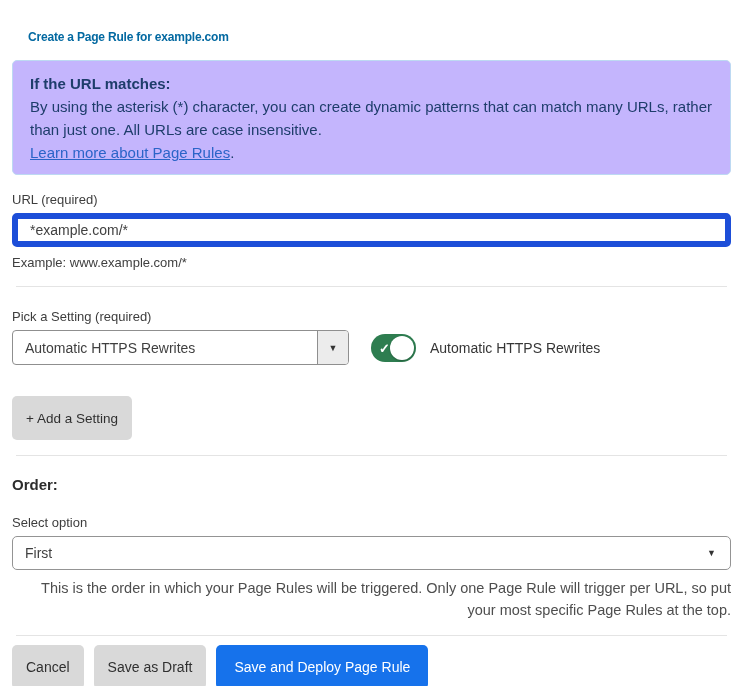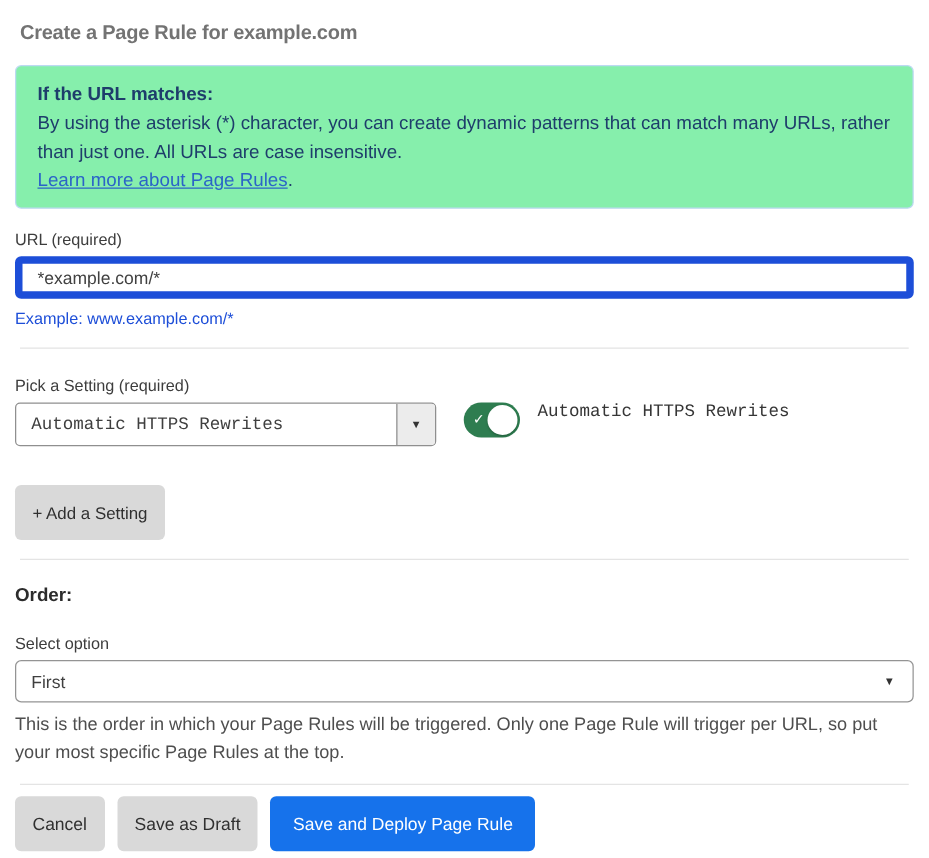--- a/index.html
+++ b/index.html
@@ -4,55 +4,55 @@
 <style>
   html, body { margin:0; padding:0; background:#ffffff; }
   body {
     width:743px; height:686px;
     font-family:"Liberation Sans", sans-serif;
     color:#333; overflow:hidden;
   }
   .page { padding:14px 12px 0 12px; box-sizing:border-box; }
 
   .title {
-    margin:4px; font-size:16px; font-weight:700; color:#737373; letter-spacing:-0.2px;
+    margin:16px; font-size:12px; font-weight:700; color:#0369a1; letter-spacing:-0.2px;
   }
 
   .info-box {
     margin-top:16px;
-    background:#86efac;
+    background:#c4b5fd;
     border:1px solid #bdd9f2;
     border-radius:5px;
     padding:11px 17px 10px 17px;
     color:#1e3d6b;
     font-size:15px;
     line-height:23px;
   }
   .info-heading { margin:0; font-weight:700; }
   .info-body { margin:0; }
   .info-link-line { margin:0; }
   .info-link { color:#2b64c8; text-decoration:underline; cursor:pointer; }
 
   .field-label { display:block; margin-top:17px; font-size:13px; color:#3d3d3d; }
   .mt22 { margin-top:22px; }
 
   .text-input {
     box-sizing:border-box; display:block; width:100%; height:34px; margin-top:6px;
     border:6px solid #1d4ed8; border-radius:5px; padding:0 12px;
     font-size:14px; color:#414141; font-family:inherit; background:#fff; outline:none;
   }
-  .helper { margin:8px 0 0 0; font-size:13px; color:#1d4ed8; }
+  .helper { margin:8px 0 0 0; font-size:13px; color:#404040; }
 
   .divider { border:none; border-top:1px solid #e4e4e4; margin:16px 4px 0 4px; height:0; }
   .d2 { margin-top:15px; }
   .d3 { margin-top:14px; }
 
   .section-heading { margin:20px 0 0 0; font-size:15px; font-weight:700; color:#2c2c2c; }
 
-  .picker-row { margin-top:6px; display:flex; align-items:flex-start;font-family:Liberation Mono, monospace; }
+  .picker-row { margin-top:6px; display:flex; align-items:center; }
   .setting-select {
     width:337px; height:35px; box-sizing:border-box; flex-shrink:0;
     border:1px solid #8f8f8f; border-radius:4px; background:#fff;
     display:flex; align-items:stretch; overflow:hidden; cursor:pointer;
   }
   .setting-select-value {
     flex:1; display:flex; align-items:center; padding-left:12px;
     font-size:14px; color:#3f3f3f; white-space:nowrap;
   }
   .setting-select-arrow {
@@ -85,21 +85,21 @@
   .add-setting { margin-top:31px; padding:0 14px; font-size:13.5px; }
 
   .order-select {
     box-sizing:border-box; width:100%; height:34px; margin-top:6px;
     border:1px solid #949494; border-radius:5px; background:#fff;
     display:flex; align-items:center; justify-content:space-between;
     padding:0 14px 0 12px; font-size:14px; color:#3f3f3f; cursor:pointer;text-align:right;
   }
   .order-arrow { font-size:9px; color:#333; }
 
-  .order-helper { margin:7px 0 0 0; font-size:14.5px; line-height:22px; color:#4e4e4e; }
+  .order-helper { margin:7px 0 0 0; font-size:14.5px; line-height:22px; color:#4e4e4e;text-align:right; }
 
   .footer { margin-top:9px; display:flex; align-items:center; gap:10px; }
   .footer .btn-gray { padding:0 14px; font-size:14px; }
   .footer .btn-blue { padding:0 18px; font-size:14px; }
 </style>
 </head>
 <body>
 
 <div class="page">
 

